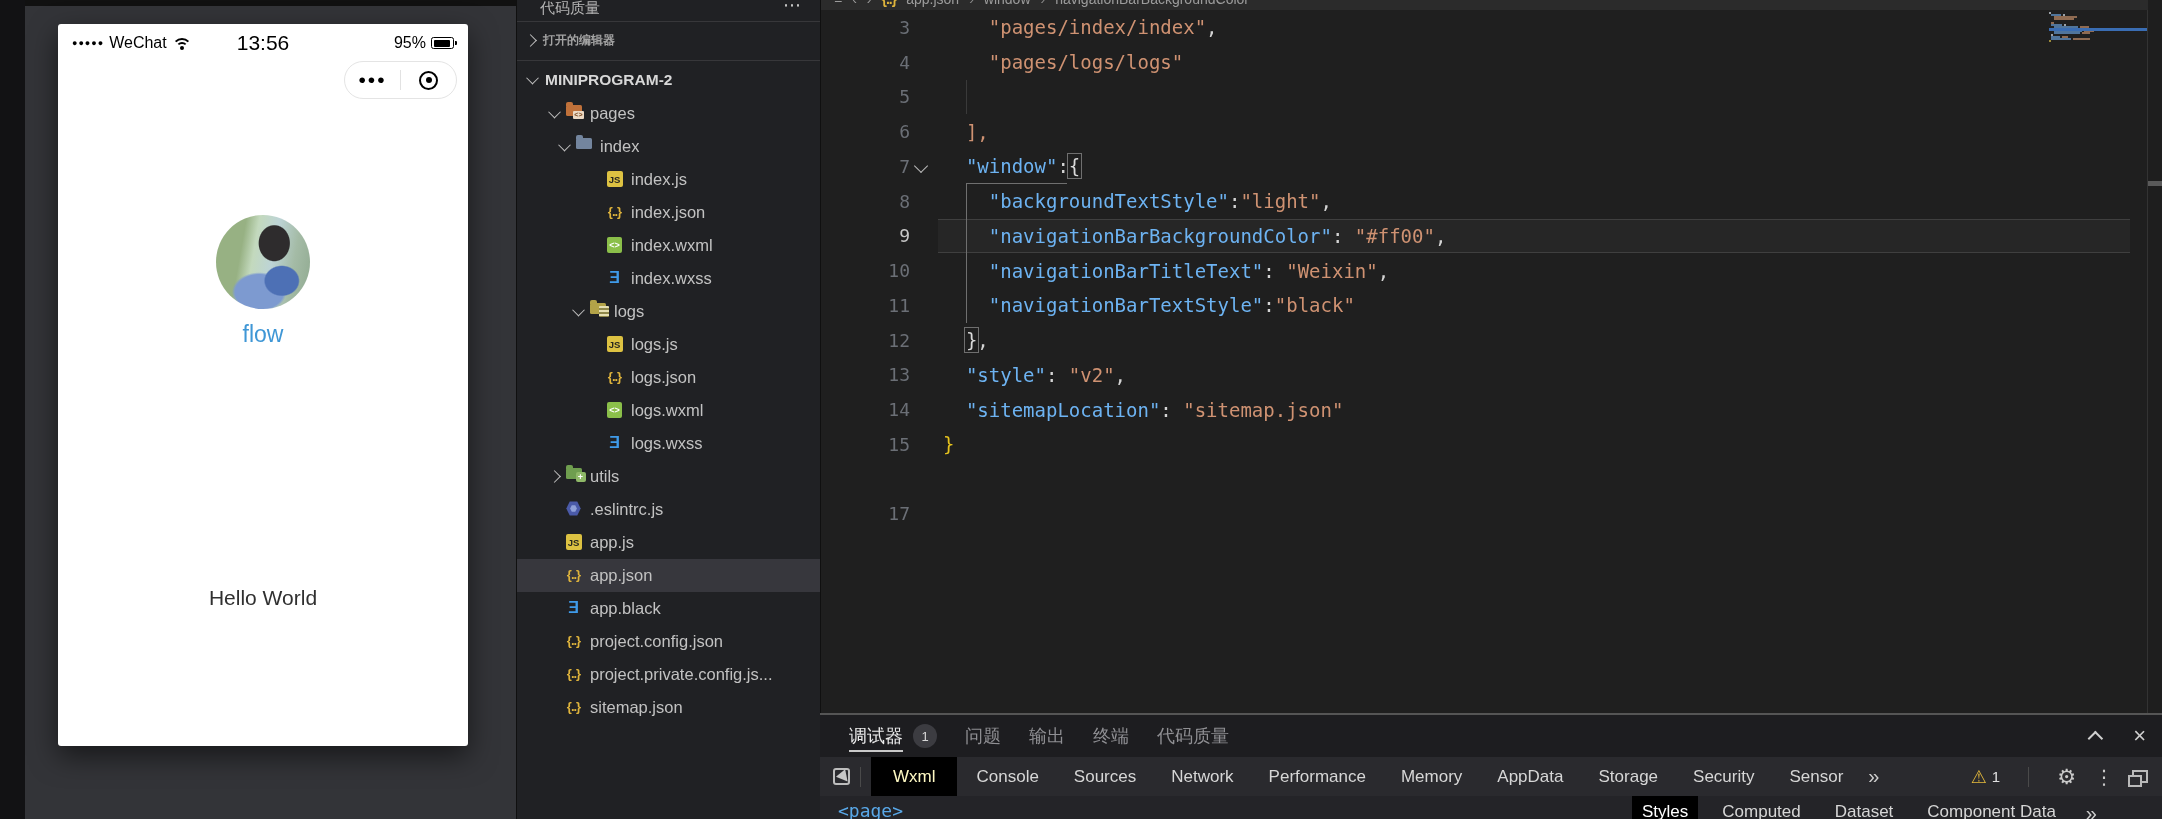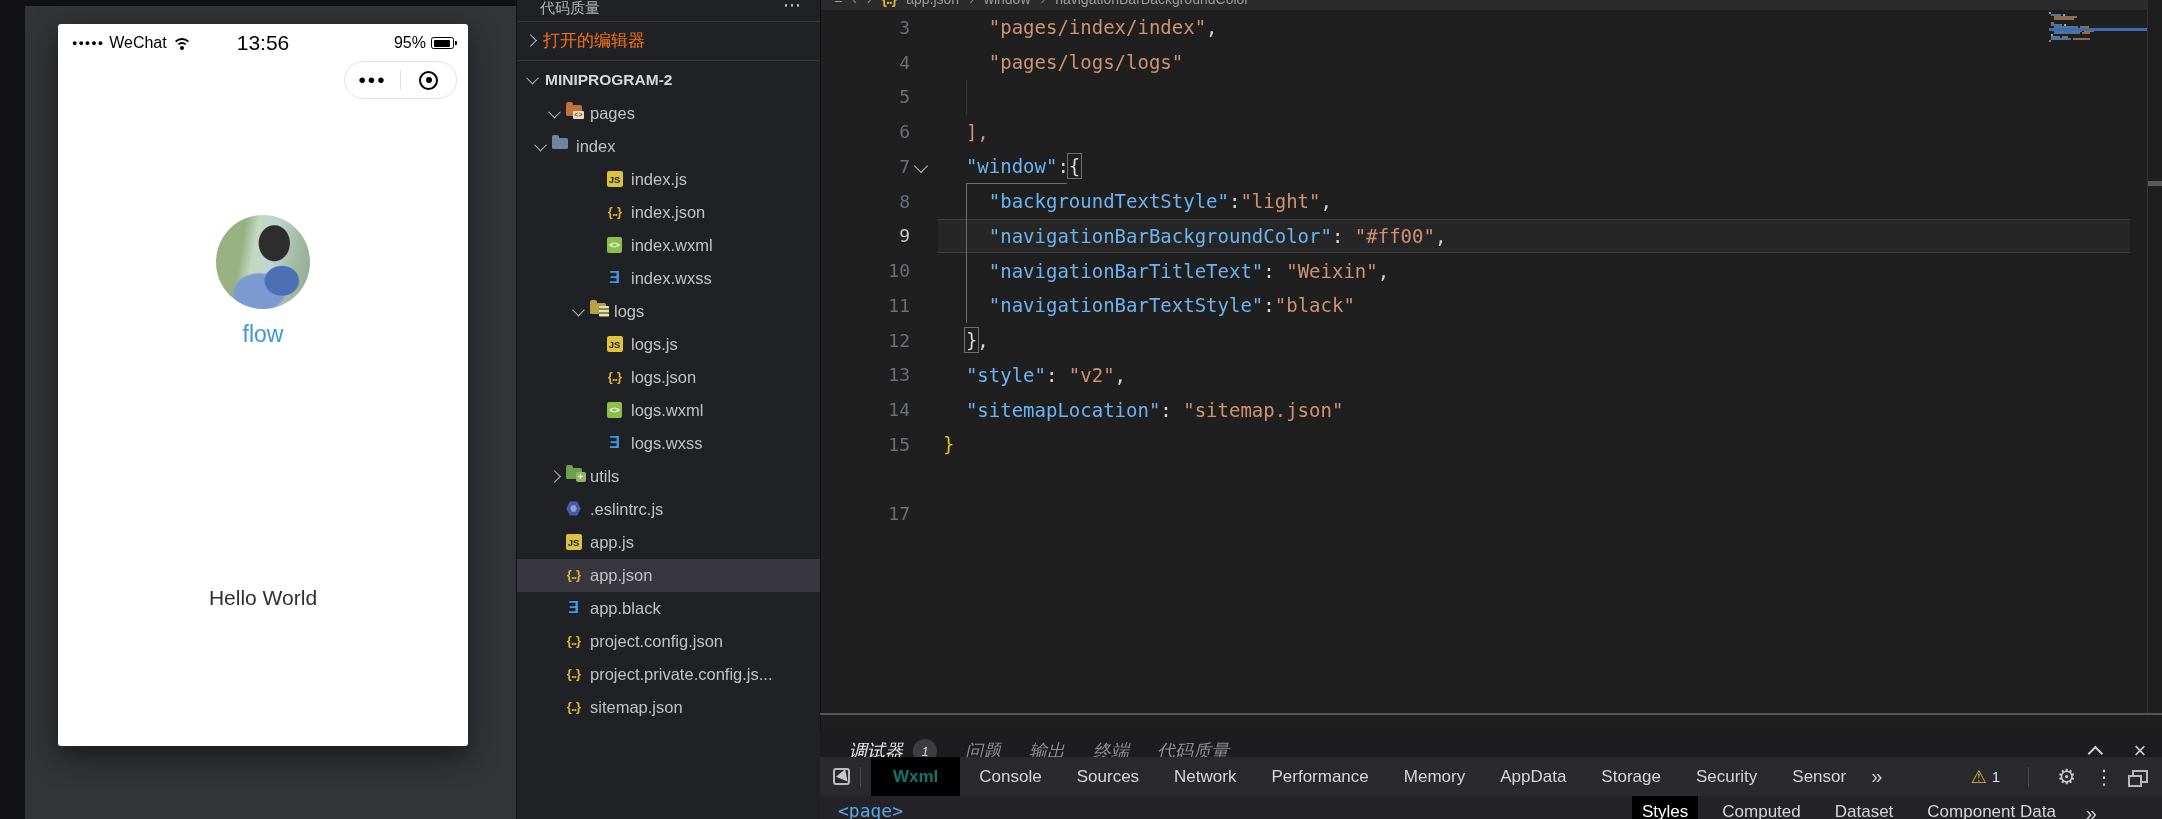--- a/index.html
+++ b/index.html
@@ -44,21 +44,21 @@
   .nickname{position:absolute;left:0;right:0;top:297px;text-align:center;font-size:23px;color:#3f97d6;}
   .hello{position:absolute;left:0;right:0;top:562px;text-align:center;font-size:21px;color:#303030;}
 
   
   .explorer{position:absolute;left:516px;top:0;width:304px;height:819px;background:#202124;color:#c5c5c5;}
   .exp-header{position:absolute;left:0;top:0;width:100%;height:21px;}
   .exp-title{position:absolute;left:24px;top:-1px;font-size:15px;color:#b4b4b4;}
   .exp-menu{position:absolute;right:18px;top:-6px;font-size:18px;color:#cfcfcf;letter-spacing:1px;}
   .hline{position:absolute;left:0;width:100%;height:1px;background:#37373a;}
   .exp-section{position:absolute;left:0;top:22px;width:100%;height:37px;display:flex;align-items:center;padding-left:10px;gap:8px;}
-  .exp-section .lbl{font-weight:normal;font-size:17px;color:#f97316;}
+  .exp-section .lbl{font-weight:bold;font-size:12px;color:#a3a3a3;}
   .exp-root{position:absolute;left:0;top:62px;width:100%;height:35px;display:flex;align-items:center;padding-left:12px;gap:8px;}
   .exp-root .lbl{font-weight:bold;font-size:15.5px;color:#d8d8d8;}
   .tree{position:absolute;left:0;top:97px;width:100%;}
   .trow{position:relative;height:33px;display:flex;align-items:center;font-size:16.5px;color:#c2c2c2;}
   .trow.sel{background:#37373d;}
   .trow .lbl{margin-left:8px;white-space:nowrap;overflow:hidden;}
   .chev{width:9px;height:9px;display:inline-block;flex:0 0 auto;}
   .chev.d{border-left:1.6px solid #c0c0c0;border-bottom:1.6px solid #c0c0c0;transform:rotate(-45deg) translate(1px,-1px);}
   .chev.r{border-top:1.6px solid #c0c0c0;border-right:1.6px solid #c0c0c0;transform:rotate(45deg);}
   .chev.ph{border:none;}
@@ -106,36 +106,36 @@
   .minimap{position:absolute;left:1229px;top:12px;width:98px;height:32px;}
   .mrow{position:relative;height:1.6px;margin-bottom:.45px;}
   .mseg{position:absolute;top:0;height:100%;}
   .m-cur{position:absolute;left:0;width:100%;height:2.8px;background:#3a6db3;}
   .sb-track{position:absolute;left:1327px;top:10px;width:1px;height:703px;background:#333;}
   .sb-thumb{position:absolute;left:2148px;top:181px;width:14px;height:5px;background:#5a5a5a;}
 
   
   .panel-sep{position:absolute;left:820px;top:713px;width:1342px;height:2px;background:#555;}
   .panel{position:absolute;left:820px;top:715px;width:1342px;height:104px;}
-  .prow1{position:absolute;left:0;top:15px;width:100%;height:42px;background:#1d1d20;display:flex;align-items:center;padding:0 16px 0 29px;font-style:italic;}
+  .prow1{position:absolute;left:0;top:0;width:100%;height:42px;background:#1d1d20;display:flex;align-items:center;padding:0 16px 0 29px;}
   .ptab{position:relative;height:100%;display:flex;align-items:center;margin-right:28px;font-size:18px;color:#8f8f93;}
   .ptab .t{position:relative;height:100%;display:flex;align-items:center;}
   .ptab.active{color:#ececec;}
   .ptab.active .t::after{content:"";position:absolute;left:0;right:0;bottom:5px;height:2px;background:#c9c9c9;}
   .badge{margin-left:10px;width:24px;height:24px;border-radius:50%;background:#3c3c41;color:#d8d8d8;font-size:13px;display:flex;align-items:center;justify-content:center;}
   .prow1-icons{margin-left:auto;display:flex;align-items:center;gap:30px;}
   .chev-up{width:11px;height:11px;border-top:2px solid #cfcfcf;border-left:2px solid #cfcfcf;transform:rotate(45deg) translateY(3px);}
   .x-icon{font-size:22px;color:#cfcfcf;line-height:20px;}
   .prow2{position:absolute;left:0;top:42px;width:100%;height:39px;background:#2a2a2e;display:flex;align-items:center;font-size:17px;}
   .inspect{position:relative;width:17px;height:17px;border:2px solid #bdbdbd;border-radius:3px;margin-left:13px;flex:0 0 auto;}
   .inspect::after{content:"";position:absolute;right:-4px;bottom:-5px;width:0;height:0;
       border:6px solid transparent;border-top:11px solid #c8c8c8;transform:rotate(-40deg);}
   .r2div{width:1px;height:20px;background:#4a4a4a;margin:0 10px;flex:0 0 auto;}
   .dtab{height:100%;display:flex;align-items:center;padding:0 16px;margin-right:3px;color:#d6d6d6;white-space:nowrap;}
-  .dtab.active{background:#000;color:#0f766e;padding:0 22px;font-weight:bold;}
+  .dtab.active{background:#000;color:#fef9c3;padding:0 22px;}
   .more-tabs{font-size:20px;color:#cfcfcf;margin-left:6px;}
   .prow2-icons{margin-left:auto;display:flex;align-items:center;gap:18px;padding-right:14px;}
   .warn{display:flex;align-items:center;gap:5px;color:#e0e0e0;font-size:15px;}
   .warn .tri{color:#e6bb3c;font-size:18px;line-height:16px;}
   .gear{font-size:21px;color:#c9c9c9;}
   .kebab{font-size:20px;color:#c9c9c9;}
   .undock{position:relative;width:16px;height:13px;border:2px solid #b9b9b9;background:#2a2a2e;}
   .undock::before{content:"";position:absolute;left:-6px;bottom:-6px;width:10px;height:8px;border:2px solid #b9b9b9;background:#2a2a2e;}
   .prow3{position:absolute;left:0;top:81px;width:100%;height:23px;background:#242428;overflow:hidden;}
   .page-code{position:absolute;left:18px;top:4px;font-family:"DejaVu Sans Mono","Liberation Mono",monospace;font-size:18px;color:#59a8e8;}
@@ -203,21 +203,21 @@
       <span class="lbl">MINIPROGRAM-2</span>
     </div>
     <div class="tree" id="tree">
         <div class="trow" style="padding-left: 34px;">
           <span class="chev d"></span>
           <span class="icon16">
             <span class="fold pages"></span>
           </span>
           <span class="lbl">pages</span>
         </div>
-        <div class="trow" style="padding-left: 20px;">
+        <div class="trow" style="padding-left: 20px; margin-left: 24px;">
           <span class="chev d"></span>
           <span class="icon16">
             <span class="fold plain"></span>
           </span>
           <span class="lbl">index</span>
         </div>
         <div class="trow" style="padding-left: 84px;">
           <span class="icon16">
             <span class="ic-js">JS</span>
           </span>

